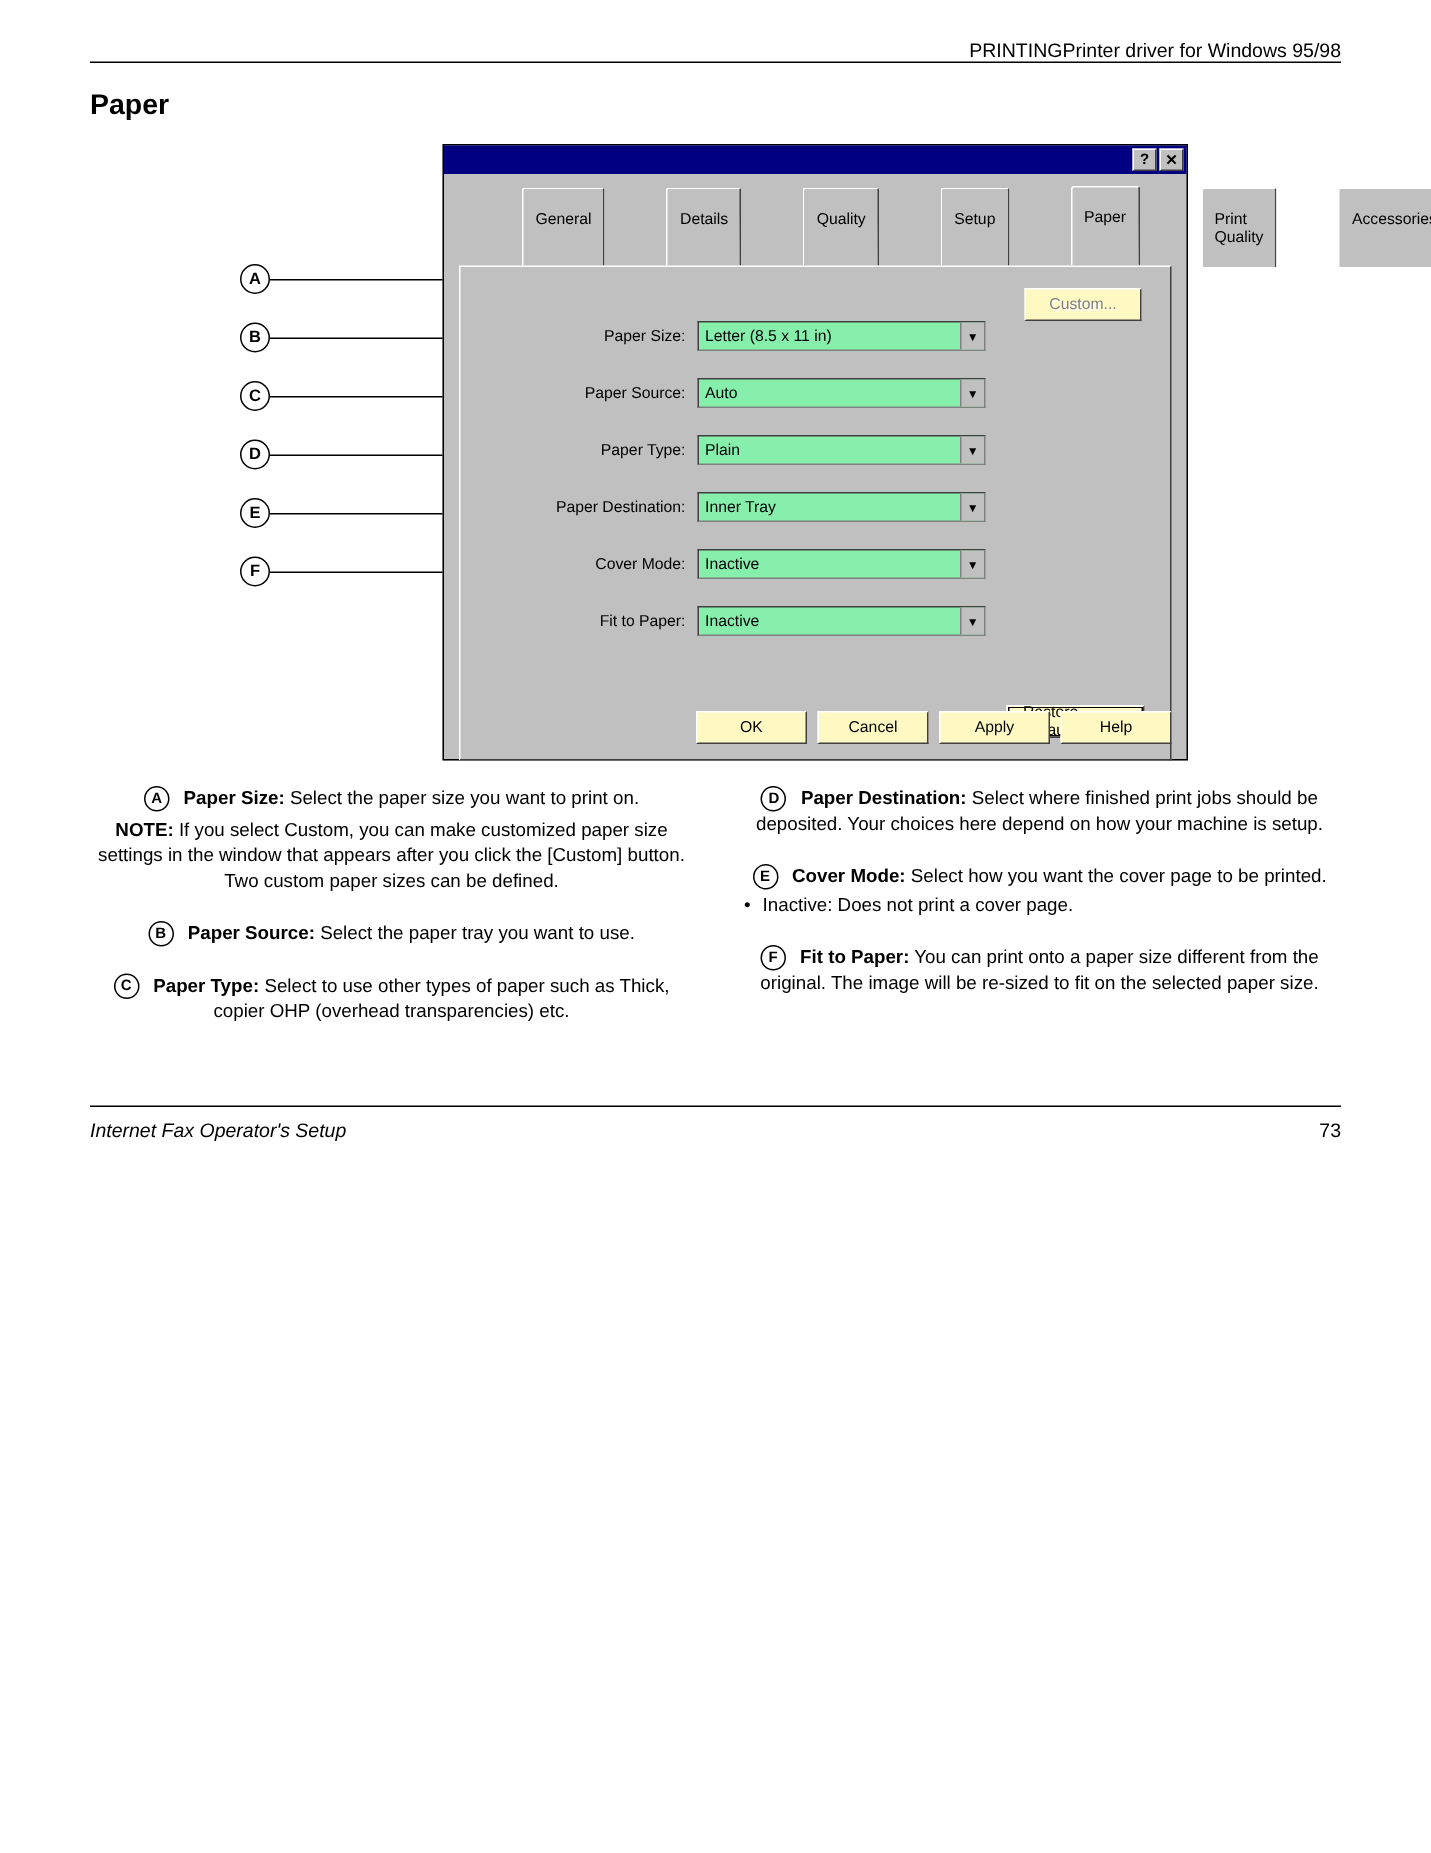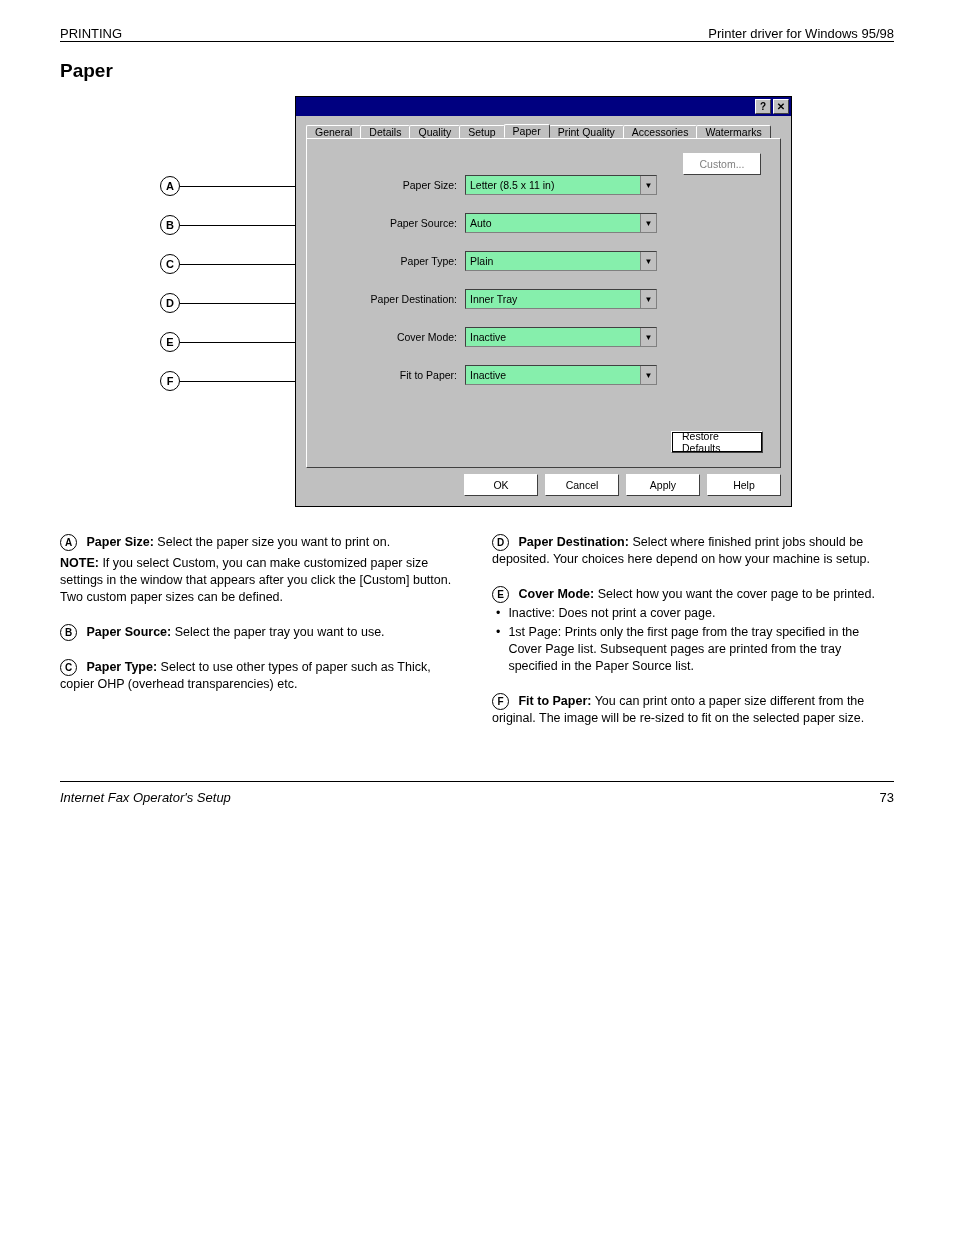--- a/index.html
+++ b/index.html
@@ -4,21 +4,21 @@
 <style>
   * { box-sizing: border-box; }
   body {
     margin: 0;
     background: #fff;
     font-family: Arial, Helvetica, sans-serif;
     width: 954px;
   }
   .page { width: 954px; padding: 20px 60px 40px 60px; }
   .header-line { border-bottom: 1px solid #000; margin: 0 0 18px 0; height: 1px; }
-  .header-row { display: flex; justify-content: space-between; font-size: 13px; margin-top: 6px; }
+  .header-row { display: flex; justify-content: flex-end; font-size: 13px; margin-top: 6px; }
   .section-head { font-size: 19px; font-weight: bold; margin: 18px 0 14px 0; }
   .figure-wrap { position: relative; height: 420px; width: 100%; }
   .dialog {
     position: absolute; left: 235px; top: 0;
     width: 497px; height: 411px;
     background: #c0c0c0; border: 1px solid #000;
     font-family: "MS Sans Serif", Tahoma, Arial, sans-serif;
   }
   .titlebar {
     height: 19px; background: #000080; color: #fff;
@@ -27,61 +27,61 @@
   }
   .tb-btn {
     width: 16px; height: 15px; background: #c0c0c0;
     border: 1px solid #fff; border-right-color: #404040; border-bottom-color: #404040;
     display: flex; align-items: center; justify-content: center;
     font-size: 10px; font-weight: bold; color: #000;
   }
   .tab-area { padding: 8px 10px 10px 10px; }
   .tabs { display: flex; font-size: 10.5px; }
   .tab {
-    padding: 0 8px; border: 1px solid #808080; border-bottom: none;
+    padding: 14px 8px; border: 1px solid #808080; border-bottom: none;
     background: #c0c0c0; border-top-left-radius: 2px; border-top-right-radius: 2px;
     margin-right: -1px; position: relative; top: 1px;
-    border-top-color: #fff; border-left-color: #fff; border-right-color: #404040;
+    border-top-color: #fff; border-left-color: #fff; border-right-color: #404040; margin-left: 42px;
   }
   .tab.active { background: #c0c0c0; border-bottom: 1px solid #c0c0c0; top: 0; z-index: 2; }
   .tabpanel {
     border: 1px solid #fff; border-right-color: #404040; border-bottom-color: #404040;
     background: #c0c0c0; padding: 14px 10px; position: relative; height: 330px;
   }
   .form-row { display: flex; align-items: center; margin-bottom: 18px; font-size: 10.5px; }
   .form-label { width: 148px; text-align: right; padding-right: 8px; }
   .combo {
     display: flex; align-items: center; width: 192px; height: 20px;
     background: #86efac; border: 1px solid #808080; border-top-color: #404040; border-left-color: #404040;
   }
   .combo-val { flex: 1; padding: 0 4px; font-size: 10.5px; }
   .combo-btn {
     width: 16px; height: 100%; background: #c0c0c0;
     border-left: 1px solid #808080; display: flex; align-items: center; justify-content: center;
     font-size: 8px;
   }
   .dlg-btn {
-    height: 22px; font-size: 10.5px; background: #ffffff;
+    height: 22px; font-size: 10.5px; background: #fef9c3;
     border: 1px solid #fff; border-right-color: #404040; border-bottom-color: #404040;
     display: inline-flex; align-items: center; justify-content: center; padding: 0 10px;
   }
   .dlg-btn.disabled { color: #808080; text-shadow: 1px 1px 0 #fff; }
   .custom-btn { position: absolute; left: 376px; top: 14px; width: 78px; }
   .restore-btn { position: absolute; left: 364px; top: 292px; width: 92px; box-shadow: inset 0 0 0 1px #000; }
   .btnrow { position: absolute; left: 12px; right: 0; bottom: 10px; display: flex; justify-content: flex-end; gap: 7px; padding-right: 10px; }
   .btnrow .dlg-btn { width: 74px; }
 
   .callout-letter {
     position: absolute; width: 20px; height: 20px; border: 1.5px solid #000;
     border-radius: 50%; display: flex; align-items: center; justify-content: center;
     font-size: 11px; font-weight: bold; background: #fff;
   }
   .callout-line { position: absolute; height: 1px; background: #000; }
 
-  .two-col { display: flex; gap: 30px; margin-top: 18px; font-size: 12.5px; line-height: 1.35; }
+  .two-col { display: flex; gap: 30px; margin-top: 8px; font-size: 12.5px; line-height: 1.35; text-align: center; }
   .col { flex: 1; }
   .col .entry { margin-bottom: 18px; }
   .callout-inline {
     display: inline-flex; width: 17px; height: 17px; border: 1.5px solid #000; border-radius: 50%;
     align-items: center; justify-content: center; font-size: 10px; font-weight: bold;
     vertical-align: middle; margin-right: 6px;
   }
   .note { margin-top: 4px; }
   .entry-title { font-weight: bold; }
   .bullet { display: flex; margin: 2px 0 2px 4px; }
@@ -220,23 +220,20 @@
         <span class="entry-title">Paper Destination:</span>
         <span>Select where finished print jobs should be deposited. Your choices here depend on how your machine is setup.</span>
       </div>
       <div class="entry">
         <span class="callout-inline">E</span>
         <span class="entry-title">Cover Mode:</span>
         <span>Select how you want the cover page to be printed.</span>
         <div class="bullet">
             <span>Inactive: Does not print a cover page.</span>
           </div>
-        <div class="bullet">
-            <span>1st Page: Prints only the first page from the tray specified in the Cover Page list. Subsequent pages are printed from the tray specified in the Paper Source list.</span>
-          </div>
       </div>
       <div class="entry">
         <span class="callout-inline">F</span>
         <span class="entry-title">Fit to Paper:</span>
         <span>You can print onto a paper size different from the original. The image will be re-sized to fit on the selected paper size.</span>
       </div>
     </div>
   </div>
 
   <div class="footer">

